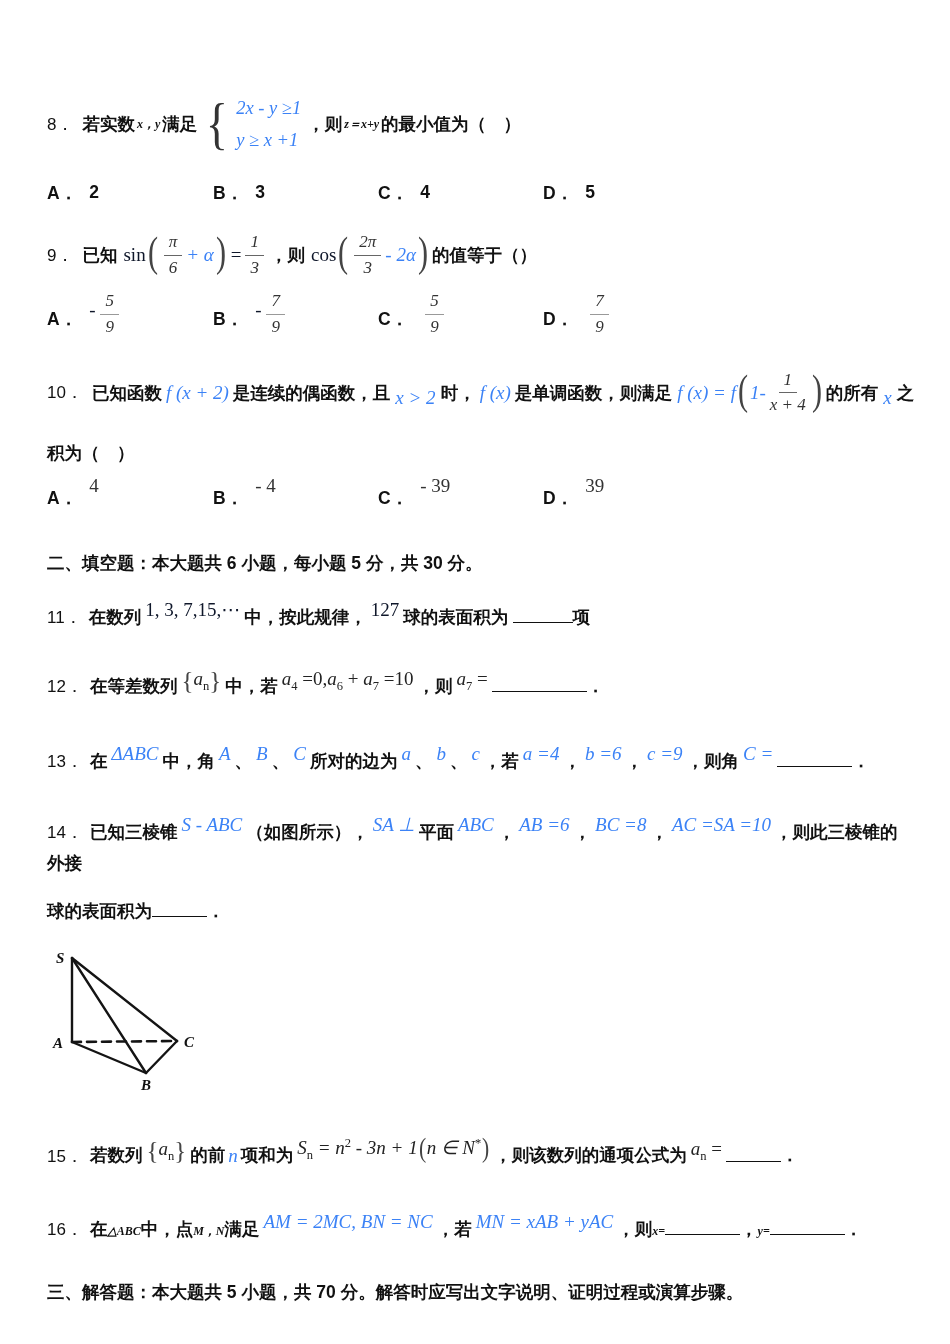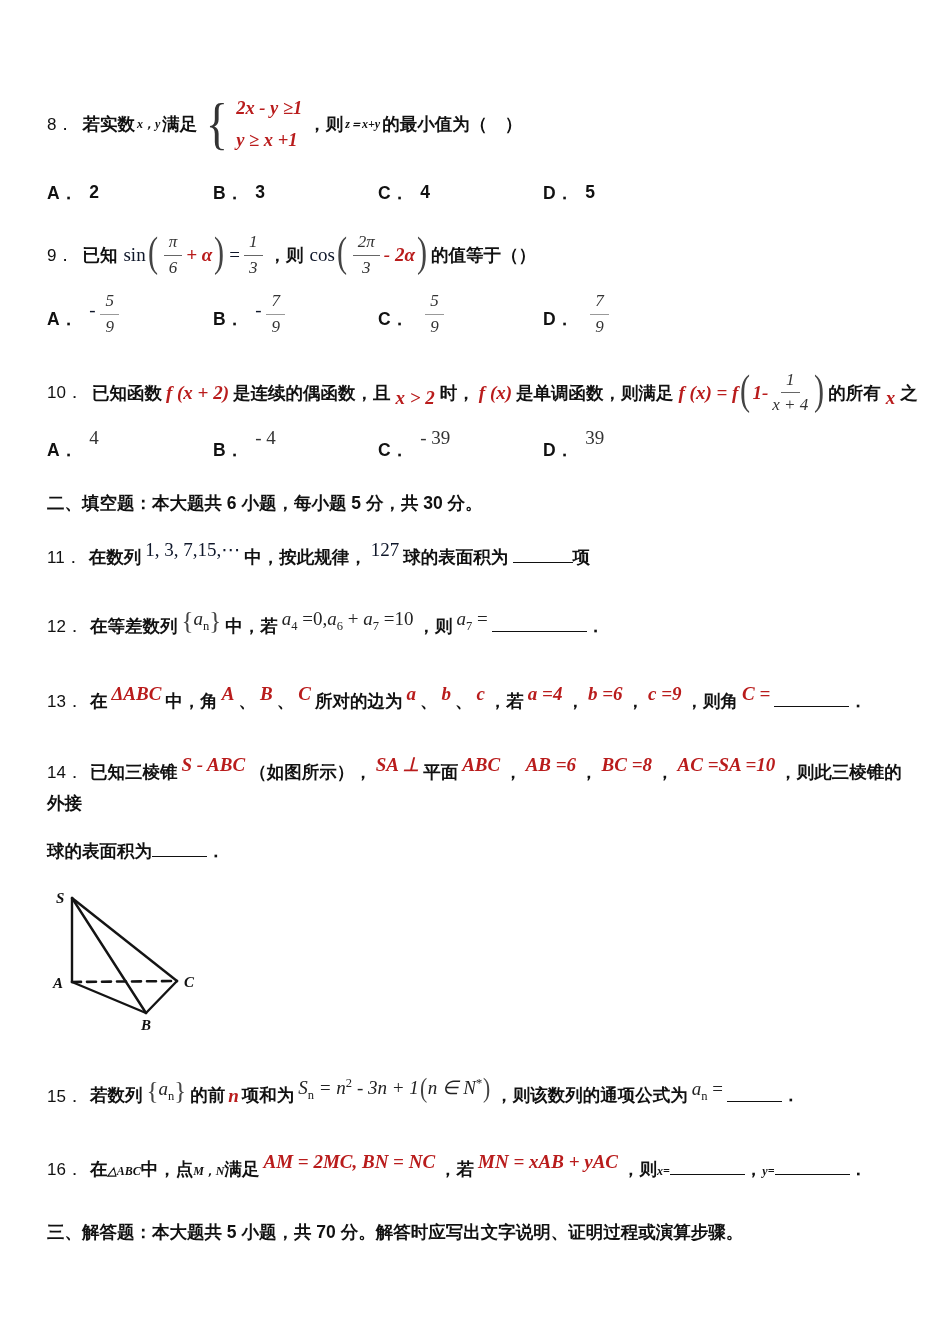--- a/index.html
+++ b/index.html
@@ -8,21 +8,21 @@
     font-family:"Liberation Sans", sans-serif; color:#111;
   }
   .content { padding:0 40px 0 47px; }
 
   
   .cn { font-weight:700; font-size:17.5px; }
   .num { font-weight:400; font-size:17px; margin-right:7px; }
   .sect { font-weight:700; font-size:17.5px; }
 
   
-  .m  { font-family:"Liberation Serif", serif; font-style:italic; font-size:19px; font-weight:700; color:#b91c1c; }
+  .m  { font-family:"Liberation Serif", serif; font-style:italic; font-size:19px; font-weight:400; color:#3b82f6; }
   .mu { font-family:"Liberation Serif", serif; font-style:normal; font-size:19px; color:#0f172a; }
   .mg { font-family:"Liberation Serif", serif; font-style:normal; font-size:19px; color:#222; }
   .mg i { font-style:italic; }
   .bi { font-family:"Liberation Serif", serif; font-style:italic; font-weight:700; font-size:12px; }
 
   .up   { position:relative; top:-7px; margin:8px 4px; display:inline-block; }
   .down { position:relative; top:5px;  margin:0 3px; display:inline-block; }
   sub { font-size:66%; } sup { font-size:66%; }
 
   .frac { display:inline-flex; flex-direction:column; align-items:center; vertical-align:middle;
@@ -56,21 +56,21 @@
   .blank { display:inline-block; border-bottom:1.6px solid #111; height:13px; vertical-align:baseline; }
   .b55{width:55px;} .b60{width:60px;} .b75{width:75px;} .b95{width:95px;}
 
   .q8line  { margin-top:92px; }
   .q8opts  { margin-top:24px; }
   .q9line  { margin-top:26px; }
   .q9opts  { margin-top:10px; }
   .q10line1{ margin-top:30px;text-align:center; }
   .q10line2{ margin-top:24px; font-size:17.5px; }
   .q10opts { margin-top:16px; }
-  .s2      { margin-top:34px; }
+  .s2      { margin-top:46px; }
   .q11     { margin-top:22px; }
   .q12     { margin-top:30px; }
   .q13     { margin-top:32px; }
   .q14     { margin-top:32px; }
   .q14b    { margin-top:24px; }
   .fig     { margin-top:14px; margin-left:2px; }
   .q15     { margin-top:36px; }
   .q16     { margin-top:30px; }
   .s3      { margin-top:32px; }
 </style>
@@ -189,20 +189,23 @@
     <span class="bigp">(</span>
     <span class="m">1- </span>
     <span class="frac">
         <span class="fnum">1</span>
         <span class="fden">x + 4</span>
       </span>
     <span class="bigp">)</span>
     <span class="cn">的所有</span>
     <span class="m down">x</span>
     <span class="cn">之</span>
+  </div>
+  <div class="q10line2">
+    <span class="cn">积为（　）</span>
   </div>
   <div class="opts mopts q10opts">
     <span class="opt">
         <span class="optlabel">A．</span>
         <span class="optval-m">4</span>
       </span>
     <span class="opt">
         <span class="optlabel">B．</span>
         <span class="optval-m">- 4</span>
       </span>

